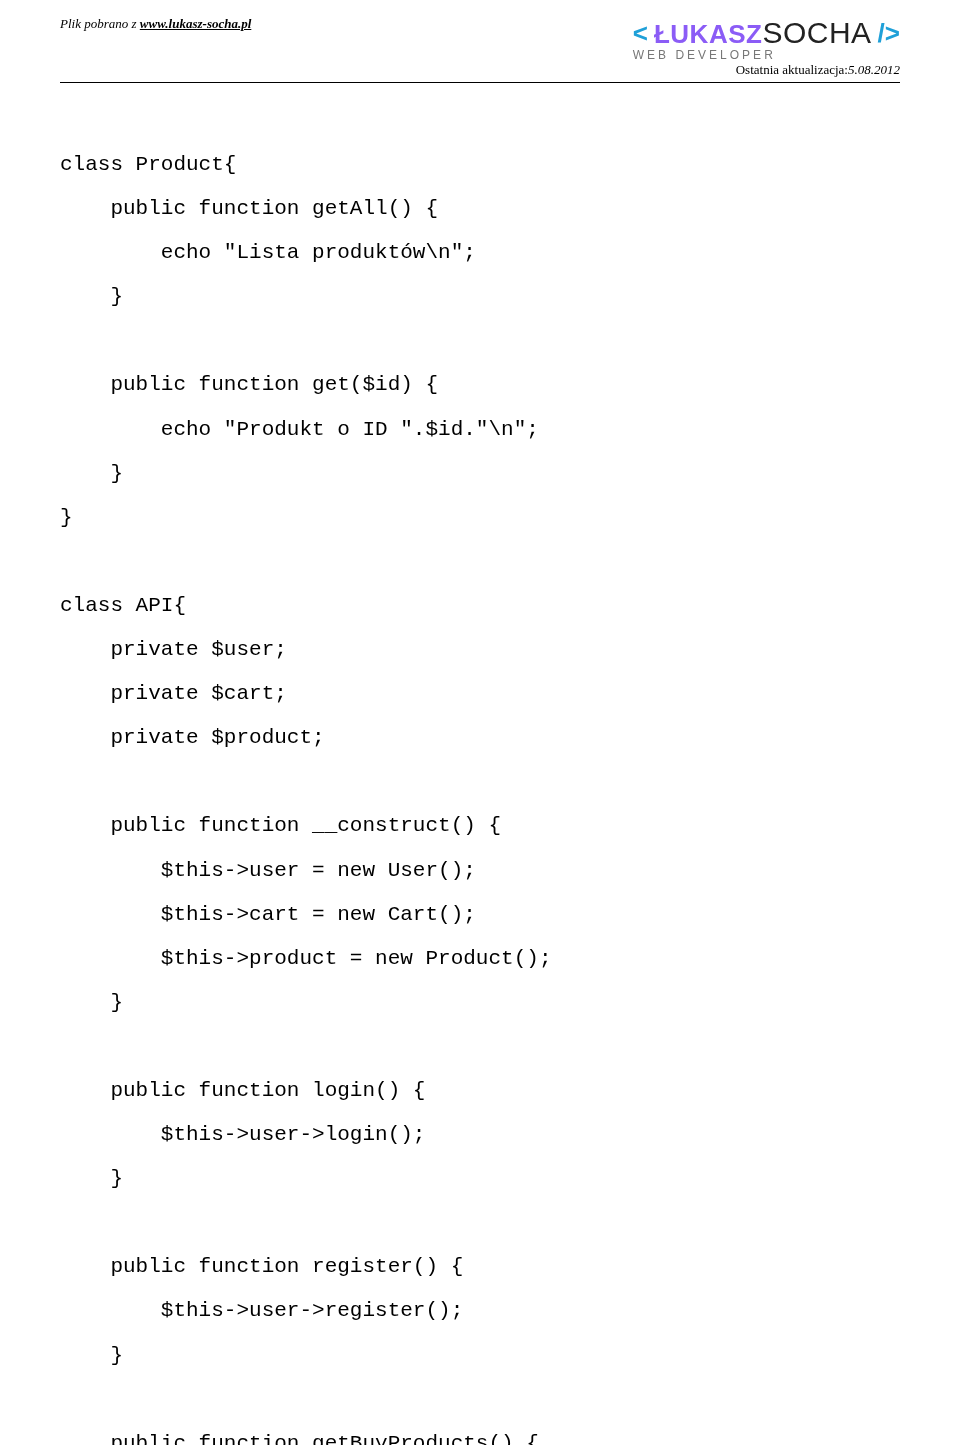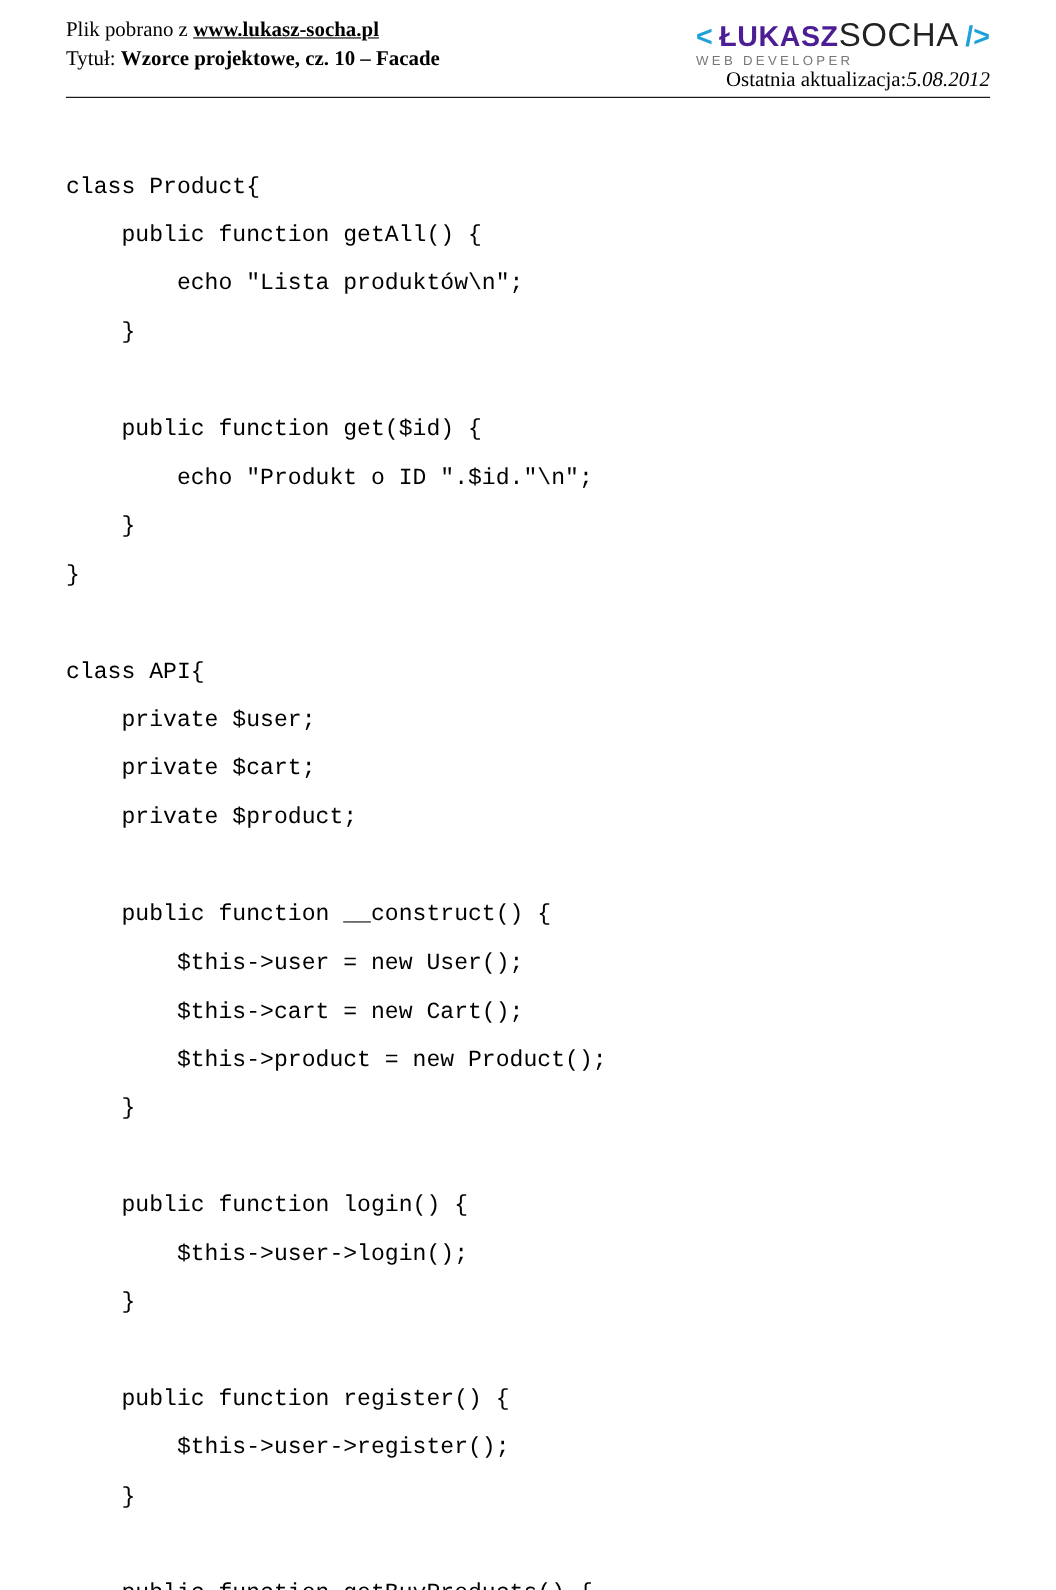--- a/index.html
+++ b/index.html
@@ -17,22 +17,23 @@
     position: relative;
     box-sizing: border-box;
     padding: 16px 60px 24px 60px;
   }
   .header {
     display: flex;
     justify-content: space-between;
     align-items: flex-start;
   }
   .hdr-left {
-    font-size: 19px;
+    font-size: 13px;
     line-height: 1.25;
+    font-style: italic;
   }
   .hdr-left .line1 a {
     color: #000;
     text-decoration: underline;
   }
   .hdr-left .line1 .prefix { font-weight: normal; }
   .hdr-left .line1 .link { font-weight: bold; }
   .hdr-left .line2 { margin-top: 2px; }
   .hdr-left .line2 .prefix { font-weight: normal; }
   .hdr-left .line2 .title { font-weight: bold; }
@@ -49,40 +50,40 @@
   }
   .logo-row .brk {
     color: #1fa0d8;
     font-weight: 700;
     font-size: 26px;
   }
   .logo-row .name1 {
     font-weight: 700;
     font-size: 26px;
     letter-spacing: 0.5px;
-    color: #4c1d95;
+    color: #8b5cf6;
     margin-top: 11px;
   }
   .logo-row .name2 {
     font-weight: 400;
     font-size: 30px;
     letter-spacing: 0.5px;
     color: #222;
   }
   .logo-sub {
     font-family: Arial, Helvetica, sans-serif;
     font-size: 12px;
     letter-spacing: 3px;
     color: #777;
     text-align: left;
     margin-top: -2px;
     padding-right: 30px;
   }
   .updated {
-    font-size: 19px;
+    font-size: 13px;
     margin-top: 0px;
   }
   .updated .date { font-style: italic; }
   .rule {
     border: none;
     border-top: 1px solid #000;
     margin: 4px 0 0 0;
   }
 
   .code {
@@ -95,23 +96,20 @@
 </style>
 </head>
 <body>
 
 <div class="page">
 
   <div class="header">
     <div class="hdr-left">
       <div class="line1">
         <span class="prefix">Plik pobrano z </span><a href="#" class="link">www.lukasz-socha.pl</a>
-      </div>
-      <div class="line2">
-        <span class="prefix">Tytuł: </span><span class="title">Wzorce projektowe, cz. 10 – Facade</span>
       </div>
     </div>
     <div class="hdr-right">
       <div class="logo-row">
         <span class="brk">&lt;</span>
         <span>
           <span class="name1">ŁUKASZ</span><span class="name2">SOCHA</span>
         </span>
         <span class="brk">/&gt;</span>
       </div>

